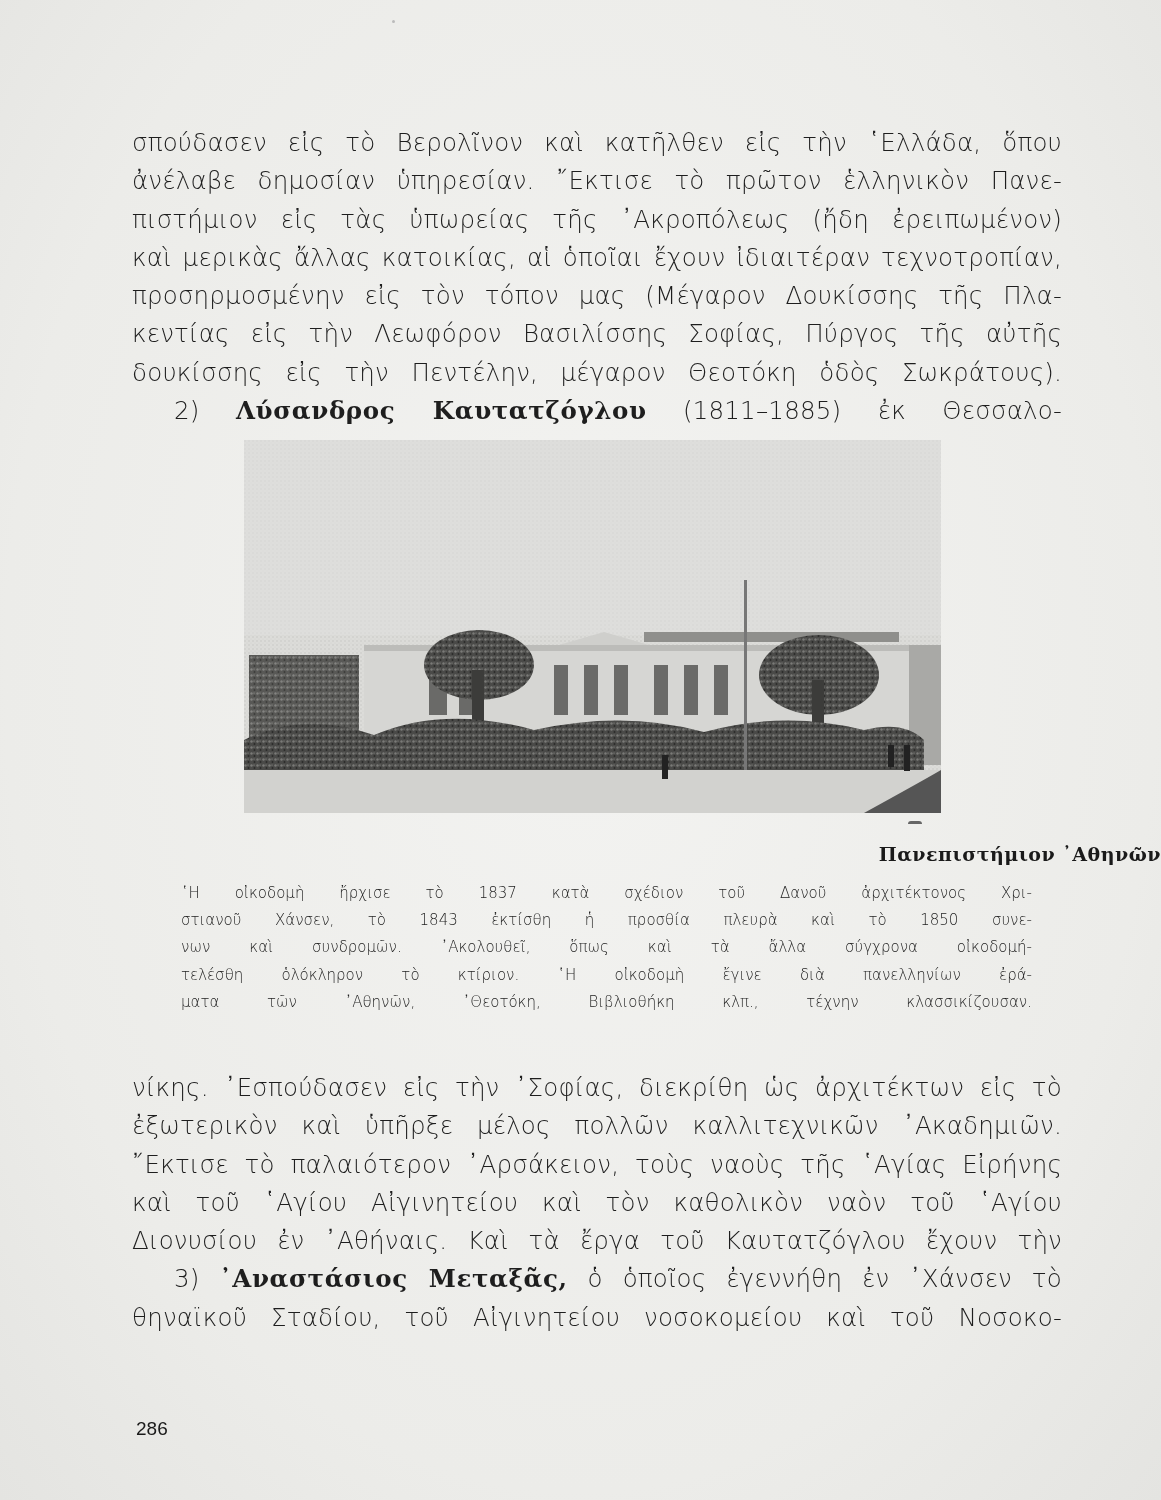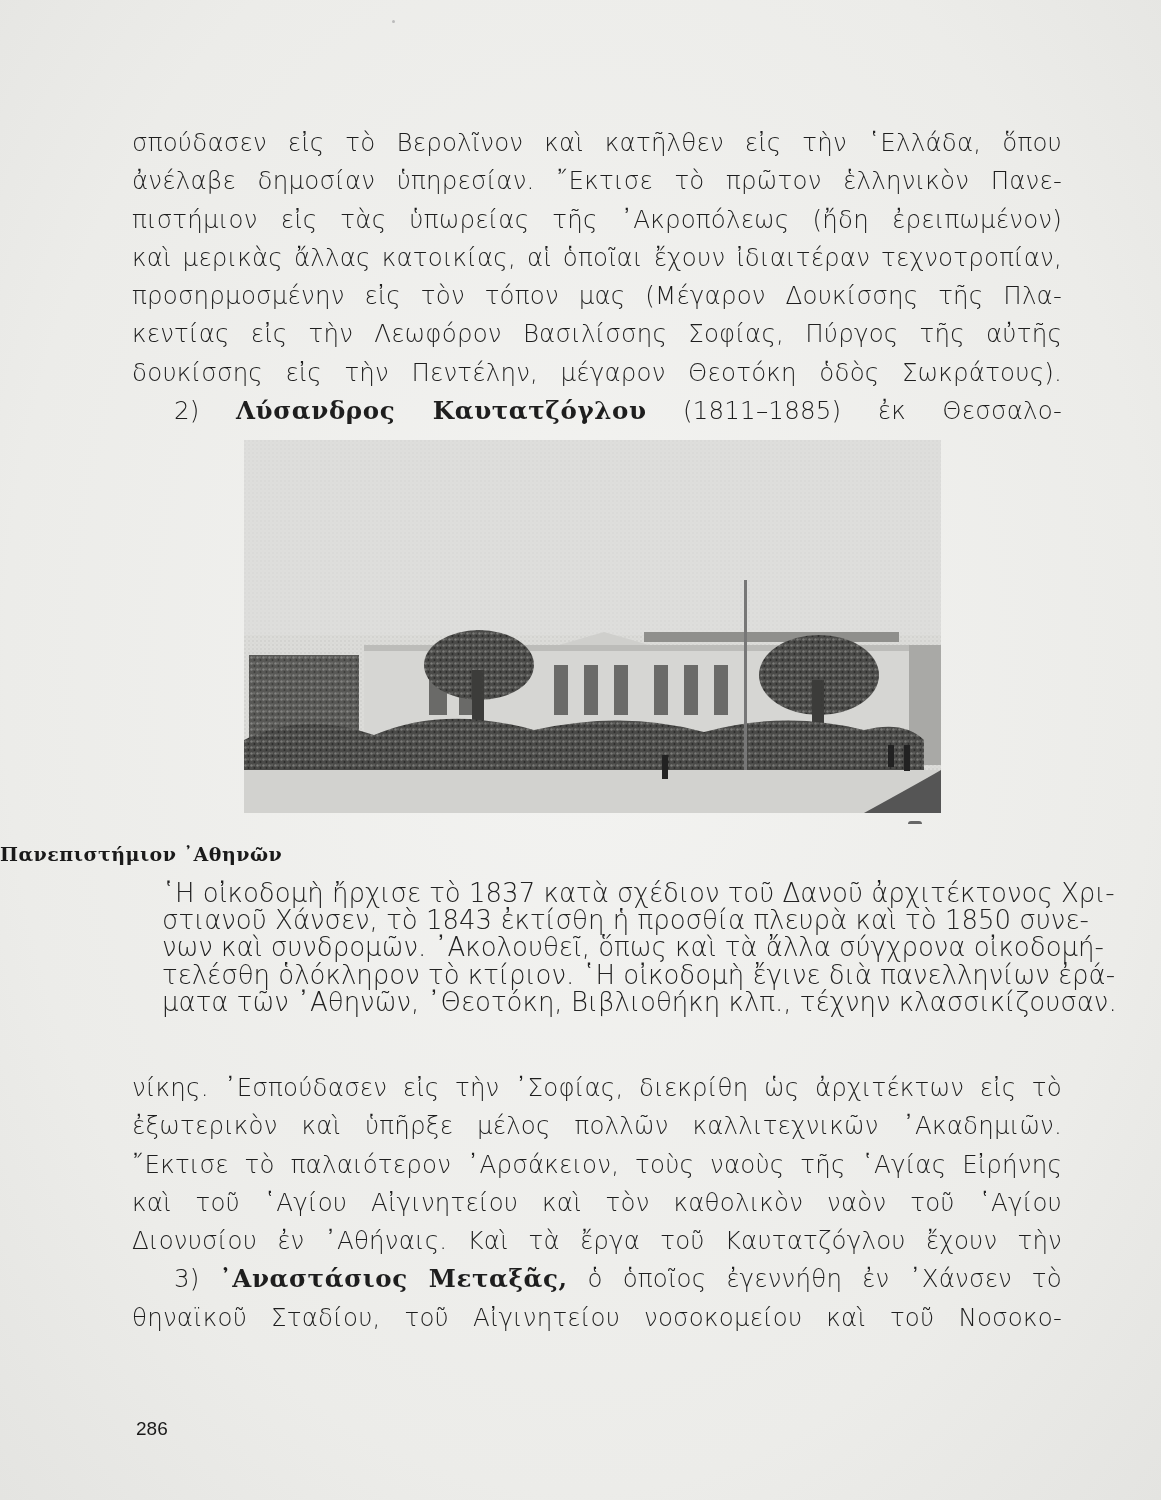--- a/index.html
+++ b/index.html
@@ -33,28 +33,28 @@
     #block-top { top: 124px; }
     #block-bottom { top: 1069px; }
 
     .figure {
       position: absolute; left: 244px; top: 440px; width: 697px; height: 373px;
       overflow: hidden;
       background: #d9d9d6;
     }
     .caption-title {
       position: absolute; left: 0; width: 1161px; top: 843px;
-      text-align: left;
+      text-align: right;
       font-family: "DejaVu Serif", serif; font-weight: bold;
       font-size: 19px; color: #1a1a1a; letter-spacing: 0.5px;
     }
     .caption-text {
-      position: absolute; left: 162px; width: 851px; top: 880px;
+      position: absolute; left: 181px; width: 851px; top: 880px;
       font-family: "DejaVu Sans", sans-serif;
-      font-size: 26px; line-height: 27.2px; font-weight: 300;
+      font-size: 15px; line-height: 27.2px; font-weight: 300;
       color: #222;
     }
     .caption-text .line { height: 27.2px; }
     .page-number {
       position: absolute; left: 136px; top: 1418px;
       font-family: "Liberation Sans", sans-serif; font-size: 19px; color: #1a1a1a;
     }
     .speck { position: absolute; background: #bbb; border-radius: 50%; }
   </style>
 </head>

